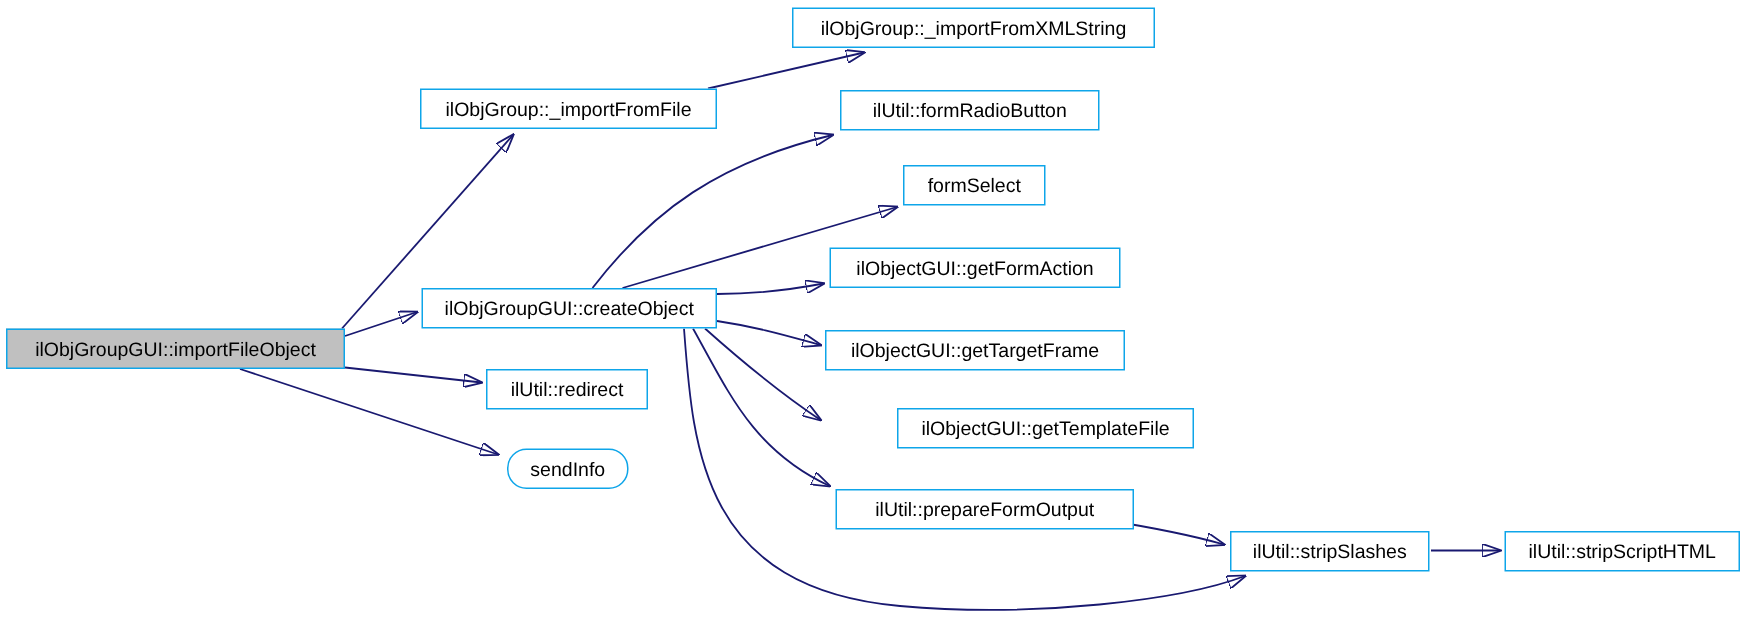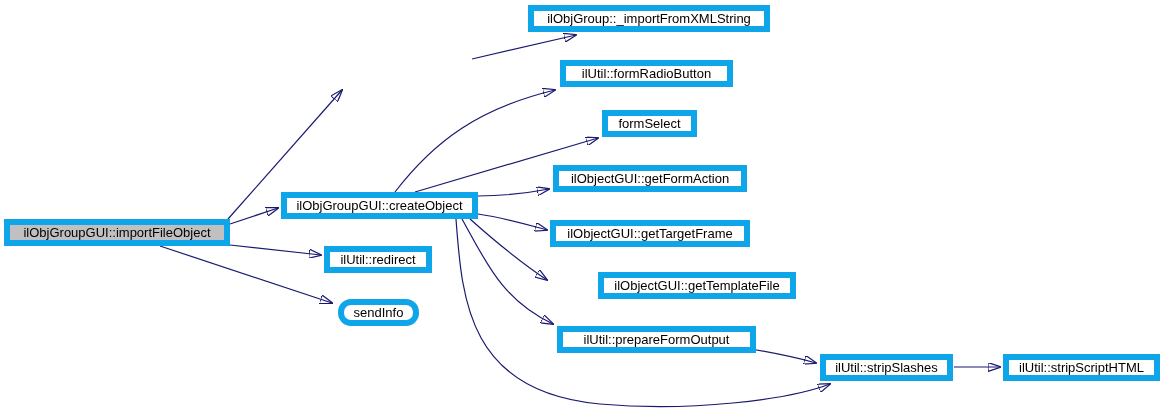--- a/index.html
+++ b/index.html
@@ -25,21 +25,21 @@
     height: 413px;
   }
   .edges path {
     fill: none;
     stroke: #191970;
     stroke-width: 1.2;
   }
   .node {
     position: absolute;
     box-sizing: border-box;
-    border: 6px solid #0ea5e9;
+    border: 1px solid #0ea5e9;
     background: #ffffff;
     display: flex;
     align-items: center;
     justify-content: center;
     white-space: nowrap;
     cursor: pointer;
   }
   .node.hl {
     background: #c0c0c0;
     cursor: default;
@@ -66,20 +66,21 @@
     <path marker-end="url(#arrow)" d="M 478,196 C 505,196 528,193 549,189"></path>
     <path marker-end="url(#arrow)" d="M 478,214 C 505,218 525,224 547,230"></path>
     <path marker-end="url(#arrow)" d="M 470,219 C 498,244 520,262 547,280"></path>
     <path marker-end="url(#arrow)" d="M 462,219 C 486,262 502,300 553,324"></path>
     <path marker-end="url(#arrow)" d="M 456,219 C 462,300 468,392 600,404 C 690,412 788,400 830,384"></path>
     <path marker-end="url(#arrow)" d="M 739,347 C 770,352 795,357 816,363"></path>
     <path marker-end="url(#arrow)" d="M 954,367 L 1000,367"></path>
   </svg>
 
   <div class="node hl" style="left:4px;   top:219px; width:226px; height:27px;">ilObjGroupGUI::importFileObject</div>
+  <div class="node" style="left:280px; top:59px;  width:198px; height:27px;">ilObjGroup::_importFromFile</div>
   <div class="node" style="left:528px; top:5px;   width:242px; height:27px;">ilObjGroup::_importFromXMLString</div>
   <div class="node" style="left:281px; top:192px; width:197px; height:27px;">ilObjGroupGUI::createObject</div>
   <div class="node" style="left:324px; top:246px; width:108px; height:27px;">ilUtil::redirect</div>
   <div class="node" style="left:338px; top:299px; width:81px;  height:27px;border-radius:13px;">sendInfo</div>
   <div class="node" style="left:560px; top:60px;  width:173px; height:27px;">ilUtil::formRadioButton</div>
   <div class="node" style="left:602px; top:110px; width:95px;  height:27px;text-align:center;">formSelect</div>
   <div class="node" style="left:553px; top:165px; width:194px; height:27px;">ilObjectGUI::getFormAction</div>
   <div class="node" style="left:550px; top:220px; width:200px; height:27px;">ilObjectGUI::getTargetFrame</div>
   <div class="node" style="left:550px; top:272px; width:198px; height:27px;margin-left:48px;">ilObjectGUI::getTemplateFile</div>
   <div class="node" style="left:557px; top:326px; width:199px; height:27px;">ilUtil::prepareFormOutput</div>

